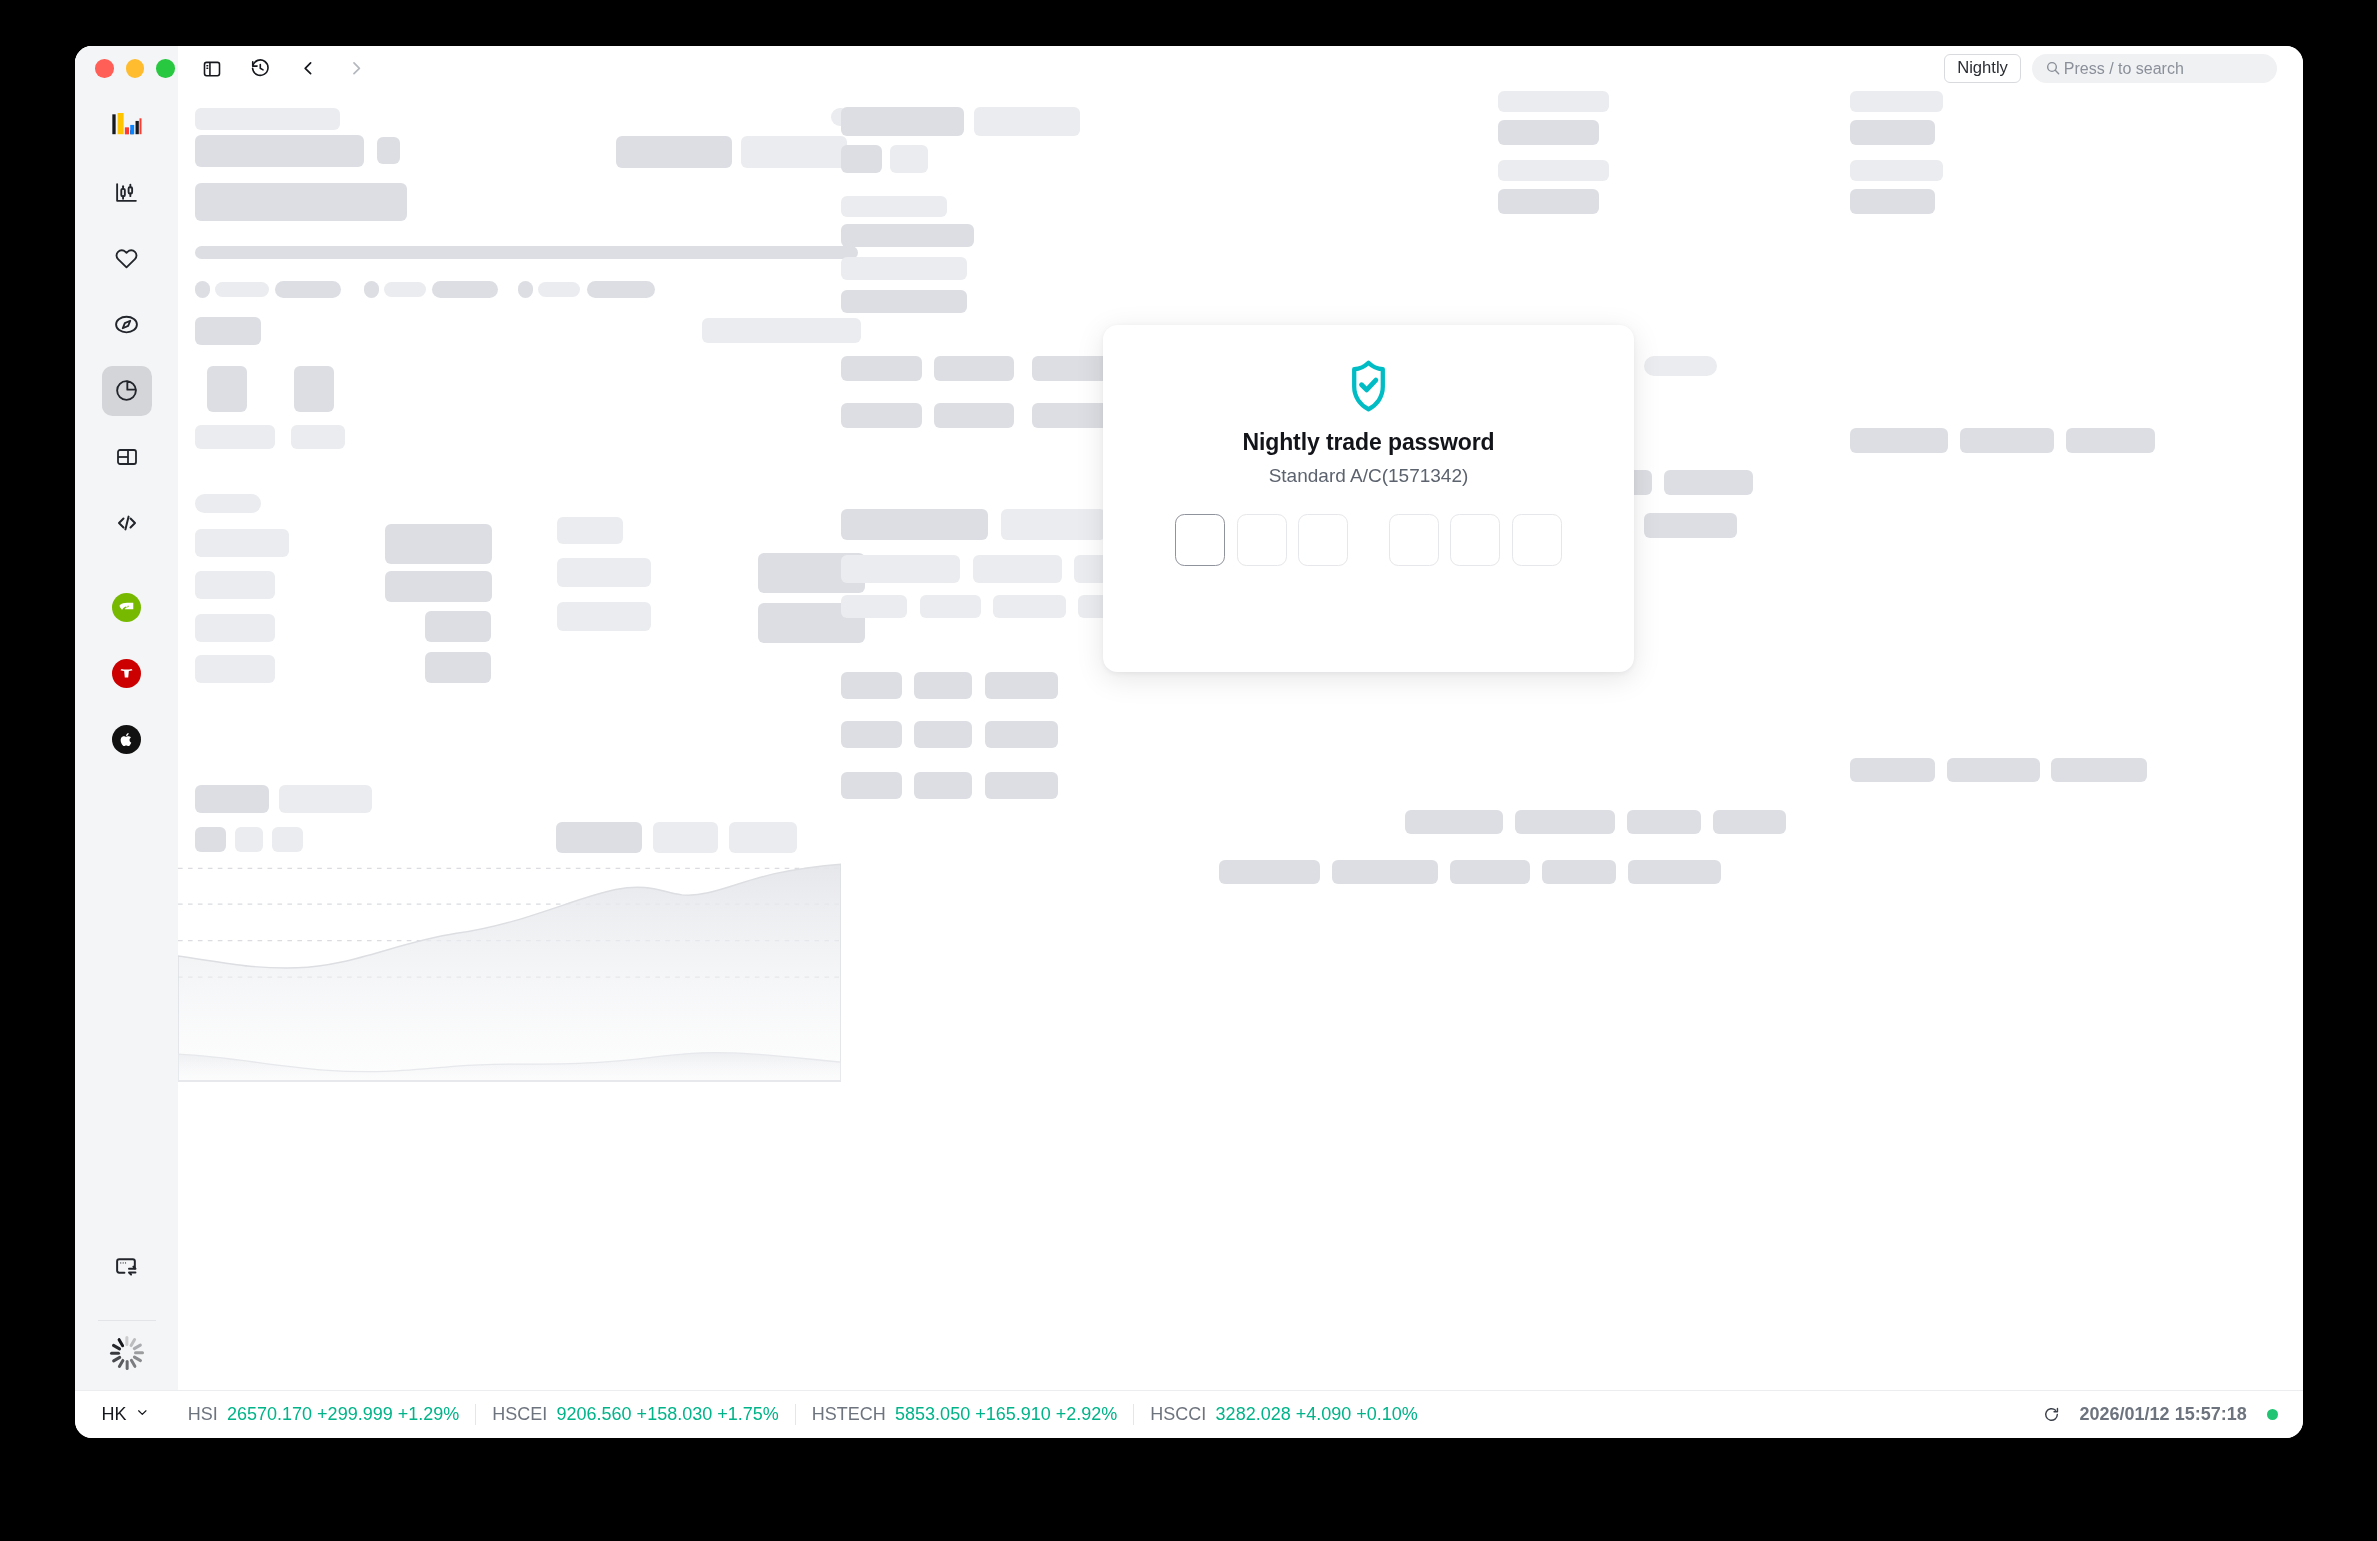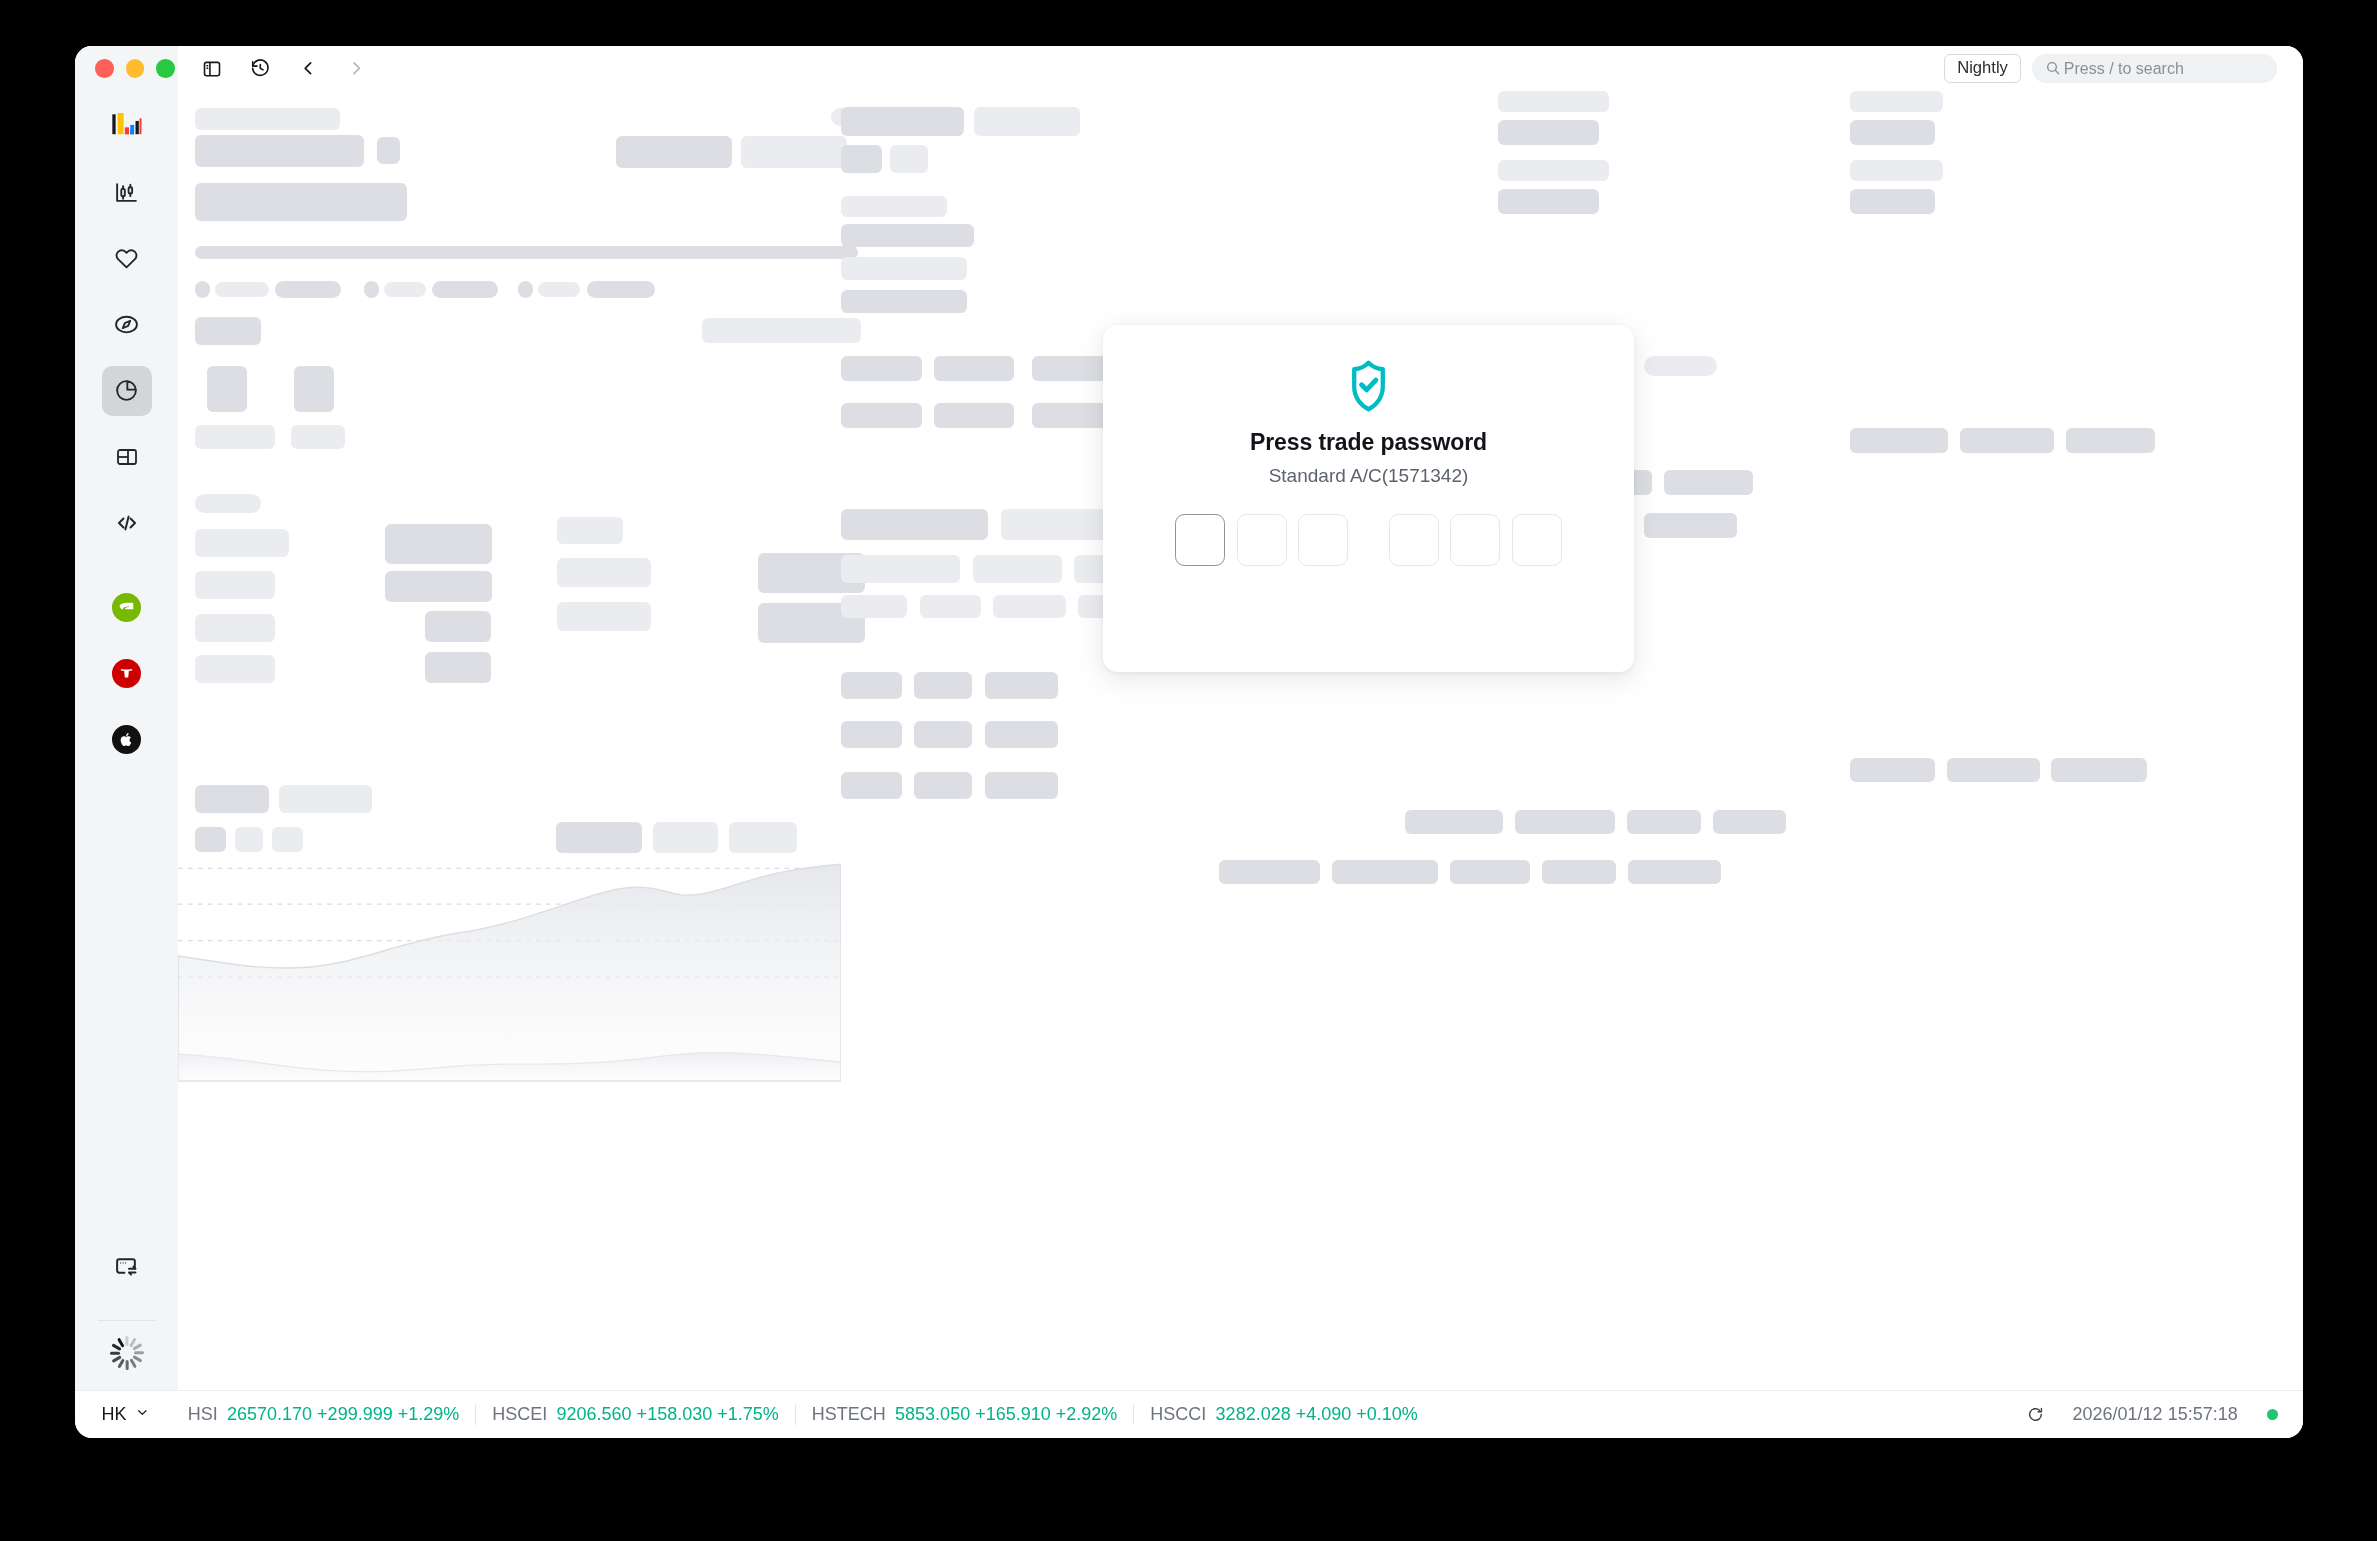--- a/index.html
+++ b/index.html
@@ -232,21 +232,21 @@
   .ticker {
     display: flex; align-items: baseline; gap: 9.3px;
     padding: 0 16px;
     white-space: nowrap;
   }
   .ticker + .ticker { border-left: 1.3px solid #E4E6E9; }
   .ticker .sym { font-size: 18px; color: #6E747E; }
   .ticker .vals { font-size: 18px; color: #00B388; }
   #statusbar-right {
     margin-left: auto;
-    display: flex; align-items: center; gap: 29px;
+    display: flex; align-items: center; gap: 20px; font-weight: bold;
   }
   #refresh-icon { color: #3A3F48; display: flex; }
   #status-time { font-size: 18px; color: #6E747E; white-space: nowrap; }
   #status-dot { width: 11.3px; height: 11.3px; border-radius: 50%; background: #20C472; }
 </style>
 </head>
 <body>
 
 <div id="app-window">
 
@@ -597,21 +597,21 @@
       <div id="modal-overlay">
         <div id="verify-modal">
 
           <div id="shield-wrap">
             <svg width="49" height="54" viewBox="0 0 24 26" fill="none" stroke="#00BCC4" stroke-width="2.1" stroke-linecap="round" stroke-linejoin="round">
               <path d="M12 1.6c1.9 1.9 4.3 3 7 3.2v8.6c0 5-3 9-7 11-4-2-7-6-7-11V4.8c2.7-.2 5.1-1.3 7-3.2Z"></path>
               <polyline points="8.6,12.4 11.1,14.9 15.6,10.1" stroke-width="2.4"></polyline>
             </svg>
           </div>
 
-          <div id="modal-title">Press trade password</div>
+          <div id="modal-title">Nightly trade password</div>
           <div id="modal-subtitle">Standard A/C(1571342)</div>
 
           <div id="otp-group">
             <div class="otp-box focused"></div>
             <div class="otp-box"></div>
             <div class="otp-box"></div>
             <div class="otp-gap"></div>
             <div class="otp-box"></div>
             <div class="otp-box"></div>
             <div class="otp-box"></div>

